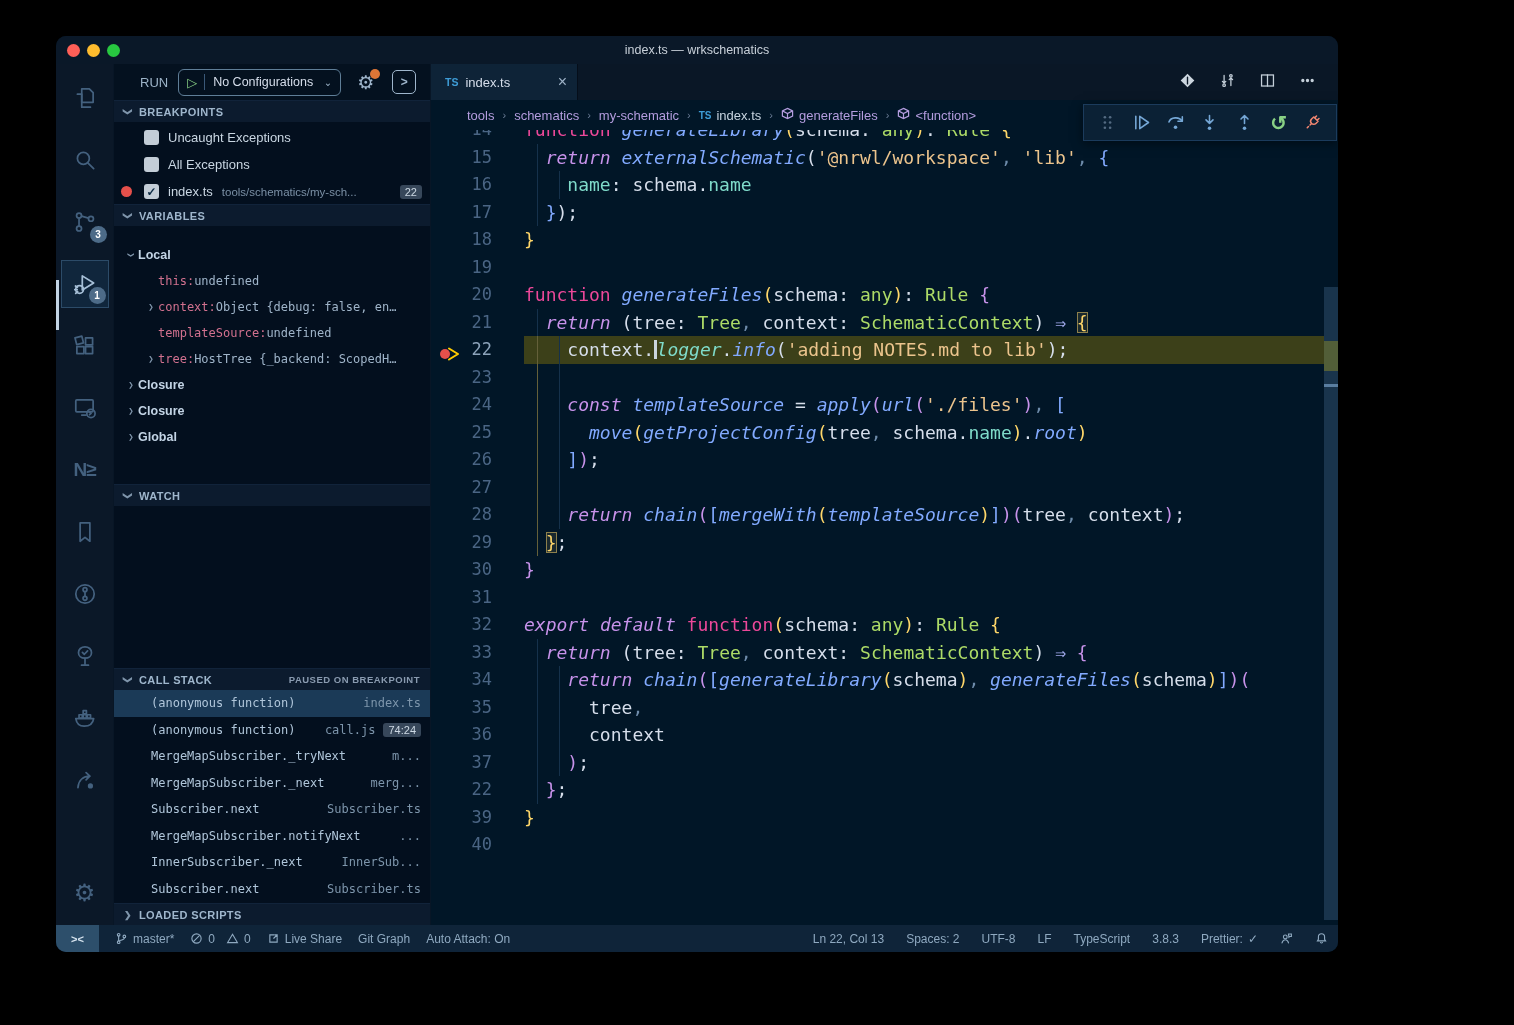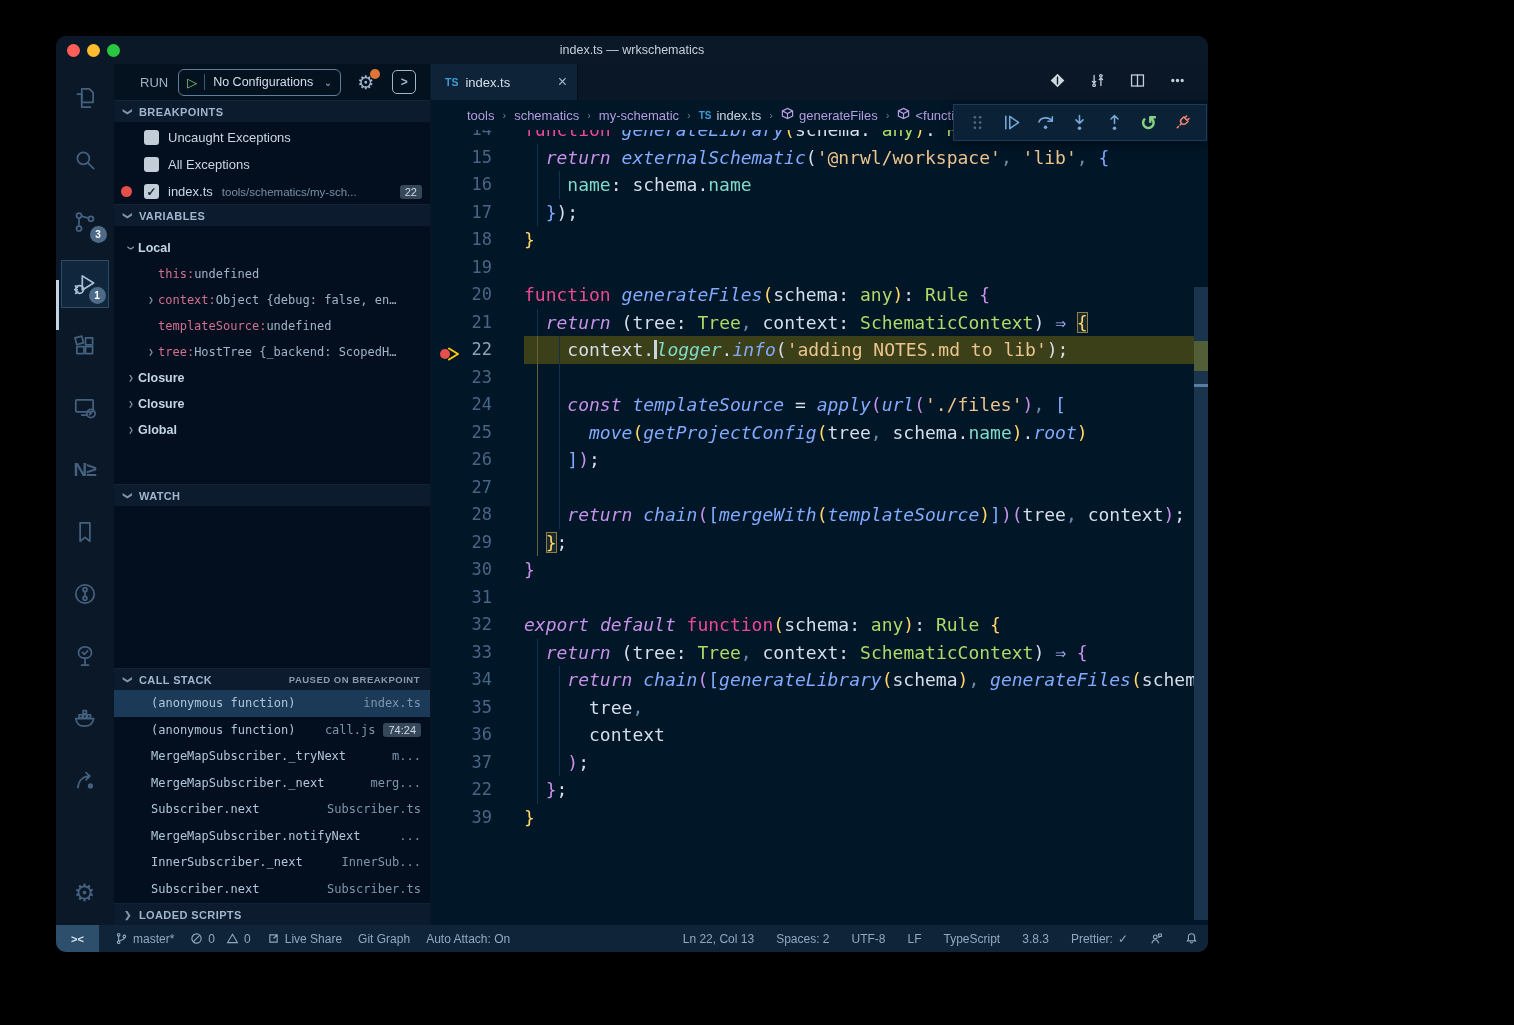--- a/index.html
+++ b/index.html
@@ -1,18 +1,18 @@
 <!DOCTYPE html>
 <html><head>
 <meta charset="utf-8">
 <style>
   * { margin:0; padding:0; box-sizing:border-box; }
   html,body { width:1514px; height:1025px; background:#000; overflow:hidden;
               font-family:"Liberation Sans", sans-serif; }
-  .window { position:absolute; left:56px; top:36px; width:1152px; height:916px;
+  .window { position:absolute; left:56px; top:36px; width:1282px; height:916px;
             background:#011627; border-radius:10px; overflow:hidden;
             box-shadow:0 18px 60px rgba(0,0,0,.7); }
 
   
   .titlebar { position:absolute; top:0; left:0; right:0; height:28px; background:#0a1828;
               display:flex; align-items:center; }
   .traffic { display:flex; gap:7px; margin-left:11px; }
   .tl { width:13px; height:13px; border-radius:50%; }
   .tl.r{background:#ff5f57}.tl.y{background:#febc2e}.tl.g{background:#28c840}
   .win-title { position:absolute; left:0; right:0; text-align:center; font-size:12.5px;
@@ -66,21 +66,21 @@
   .bp-row { height:27px; display:flex; align-items:center; padding-left:30px; position:relative;
             font-size:13px; color:#c9d6e2; }
   .bp-dot { position:absolute; left:7px; width:11px; height:11px; border-radius:50%; background:#e5504b; }
   .bp-check { width:15px; height:15px; border-radius:3px; background:#c3cdd7; margin-right:9px;
               display:flex; align-items:center; justify-content:center; font-size:12px; color:#0b2942;
               font-weight:bold; }
   .bp-detail { margin-left:9px; font-size:11.5px; color:#7b90a5; white-space:nowrap; overflow:hidden; }
   .bp-badge { margin-left:auto; margin-right:8px; background:#37475a; color:#cdd9e4; font-size:11px;
               border-radius:3px; padding:1px 5px; flex:none; }
 
-  .vars-body { height:258px; padding-top:9px; flex:none; font-family:"DejaVu Sans Mono", monospace; }
+  .vars-body { height:258px; padding-top:16px; flex:none; font-family:"DejaVu Sans Mono", monospace; }
   .var-row { height:26px; display:flex; align-items:center; font-size:12px; white-space:nowrap;
              overflow:hidden; }
   .var-chev { width:14px; flex:none; font-size:9px; color:#7f95ab; text-align:center;
               display:inline-block; }
   .var-group { font-family:"Liberation Sans",sans-serif; font-weight:bold; font-size:12.5px; color:#c3d4e5; }
   .var-name { color:#d2718f; }
   .var-val { color:#9fb4c9; }
 
   .watch-body { flex:1; }
   .cs-body { height:213px; flex:none; font-family:"DejaVu Sans Mono", monospace; }
@@ -497,20 +497,21 @@
             <div class="line"><span class="lnum">30</span><span class="codetxt"><span class="tk-pk">}</span></span></div>
             <div class="line"><span class="lnum">31</span><span class="codetxt"></span></div>
             <div class="line"><span class="lnum">32</span><span class="codetxt"><span class="tk-kw">export</span><span class="tk-tx"> </span><span class="tk-kw">default</span><span class="tk-tx"> </span><span class="tk-kwr">function</span><span class="tk-g">(</span><span class="tk-tx">schema</span><span class="tk-tx">: </span><span class="tk-ty">any</span><span class="tk-g">)</span><span class="tk-tx">: </span><span class="tk-ty">Rule</span><span class="tk-tx"> </span><span class="tk-g">{</span></span></div>
             <div class="line"><span class="guide" style="left: 106px;"></span><span class="lnum">33</span><span class="codetxt"><span class="tk-tx">  </span><span class="tk-kw">return</span><span class="tk-tx"> (</span><span class="tk-tx">tree</span><span class="tk-tx">: </span><span class="tk-ty">Tree</span><span class="tk-cm">, </span><span class="tk-tx">context</span><span class="tk-tx">: </span><span class="tk-ty">SchematicContext</span><span class="tk-tx">) </span><span class="tk-ar">⇒</span><span class="tk-tx"> </span><span class="tk-pk">{</span></span></div>
             <div class="line"><span class="guide" style="left: 106px;"></span><span class="guide" style="left: 127.7px;"></span><span class="lnum">34</span><span class="codetxt"><span class="tk-tx">    </span><span class="tk-kw">return</span><span class="tk-tx"> </span><span class="tk-fn">chain</span><span class="tk-pk">(</span><span class="tk-bl">[</span><span class="tk-fn">generateLibrary</span><span class="tk-g">(</span><span class="tk-tx">schema</span><span class="tk-g">)</span><span class="tk-cm">, </span><span class="tk-fn">generateFiles</span><span class="tk-g">(</span><span class="tk-tx">schema</span><span class="tk-g">)</span><span class="tk-bl">]</span><span class="tk-pk">)</span><span class="tk-pk">(</span></span></div>
             <div class="line"><span class="guide" style="left: 106px;"></span><span class="guide" style="left: 127.7px;"></span><span class="lnum">35</span><span class="codetxt"><span class="tk-tx">      </span><span class="tk-tx">tree</span><span class="tk-cm">,</span></span></div>
             <div class="line"><span class="guide" style="left: 106px;"></span><span class="guide" style="left: 127.7px;"></span><span class="lnum">36</span><span class="codetxt"><span class="tk-tx">      </span><span class="tk-tx">context</span></span></div>
             <div class="line"><span class="guide" style="left: 106px;"></span><span class="guide" style="left: 127.7px;"></span><span class="lnum">37</span><span class="codetxt"><span class="tk-tx">    </span><span class="tk-pk">)</span><span class="tk-tx">;</span></span></div>
             <div class="line"><span class="guide" style="left: 106px;"></span><span class="lnum">22</span><span class="codetxt"><span class="tk-tx">  </span><span class="tk-pk">}</span><span class="tk-tx">;</span></span></div>
             <div class="line"><span class="lnum">39</span><span class="codetxt"><span class="tk-g">}</span></span></div>
+            <div class="line"><span class="lnum">40</span><span class="codetxt"></span></div>
           </div>
       </div>
 
       <div class="dbg-toolbar">
         <div class="dbg-btn">
           <svg viewBox="0 0 24 24" style="stroke:none;">
             <g fill="#546b82">
                 <circle cx="9" cy="6" r="1.5"></circle>
                 <circle cx="15" cy="6" r="1.5"></circle>
                 <circle cx="9" cy="12" r="1.5"></circle>

